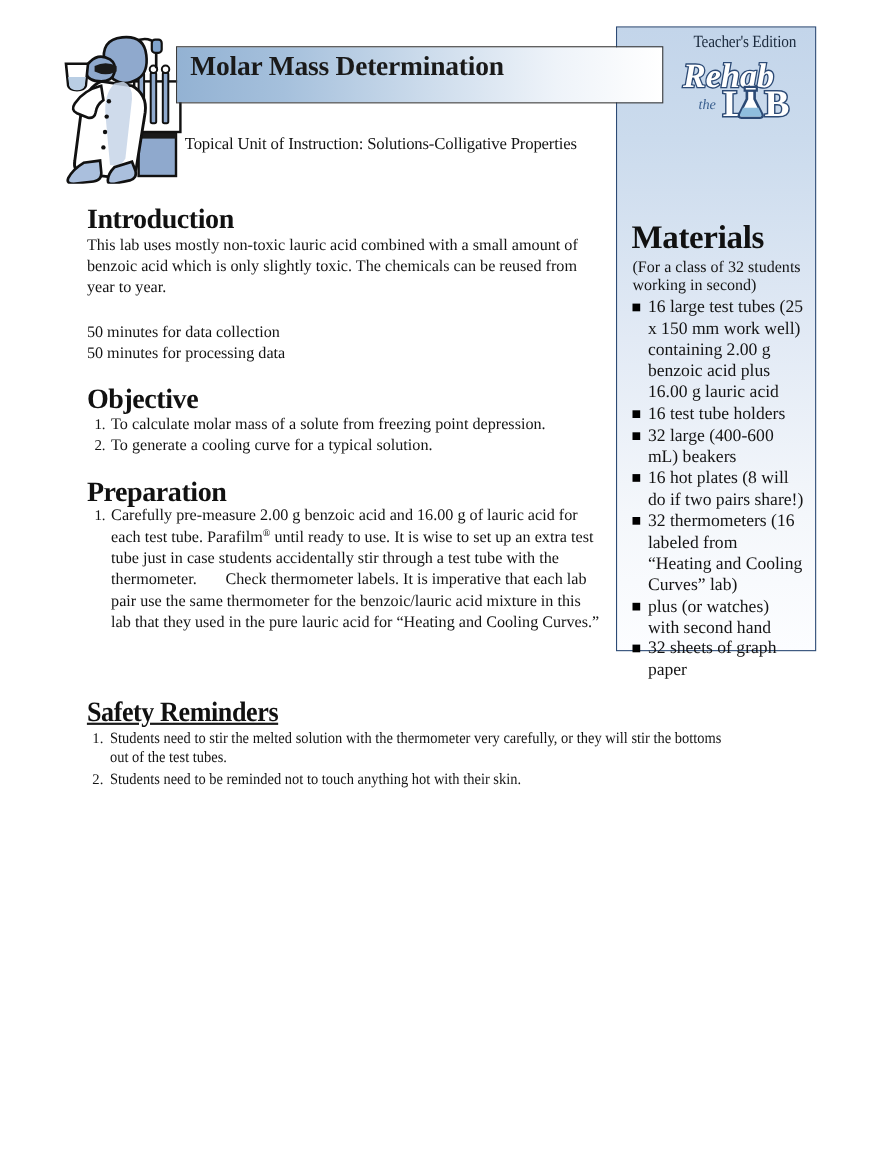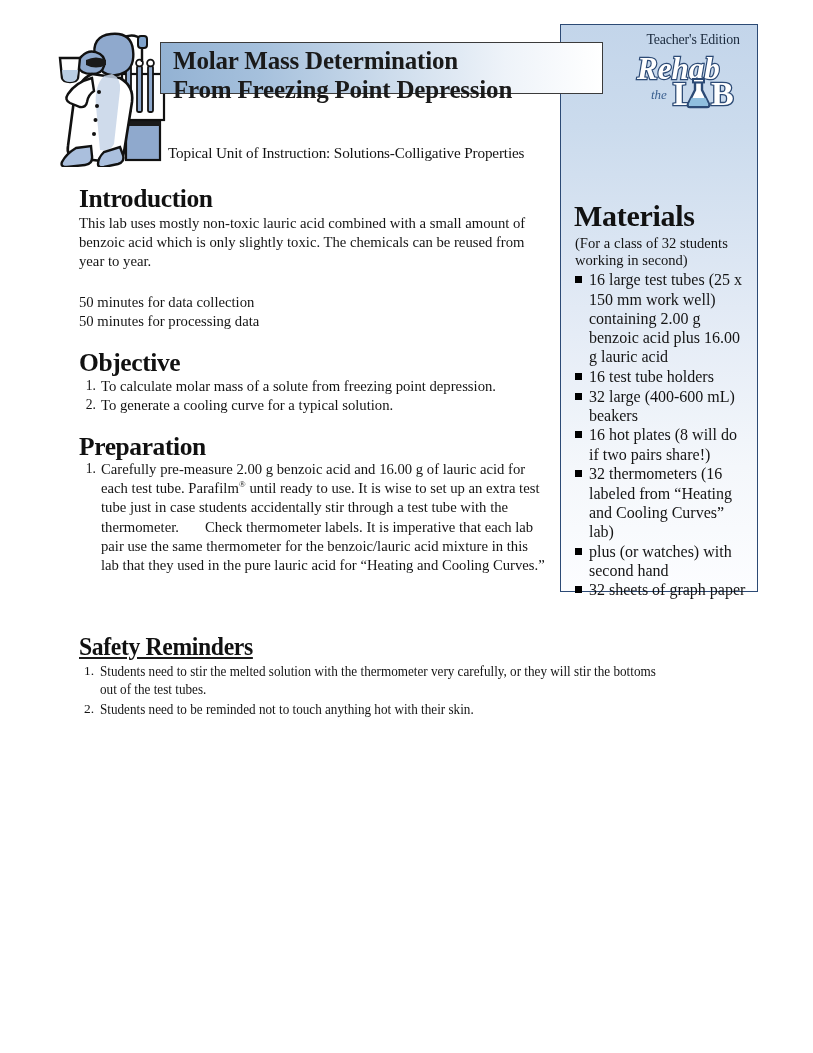--- a/index.html
+++ b/index.html
@@ -14,21 +14,21 @@
     font-family: "Liberation Serif", "DejaVu Serif", serif;
     color: #1a1a1a;
     overflow: hidden;
   }
 
   
   #materials-panel {
     position: absolute;
     left: 560px;
     top: 24px;
-    width: 198px;
+    width: 182px;
     height: 568px;
     box-sizing: border-box;
     border: 1.5px solid #2c4a75;
     background: linear-gradient(to bottom, #c3d5ea 0%, #cbdbed 18%, #e2eaf5 50%, #f4f7fb 78%, #fcfdff 100%);
     z-index: 1;
   }
   #materials-panel .panel-inner {
     padding: 0 10px 0 10px;
   }
   .teachers-edition {
@@ -128,21 +128,20 @@
   .title-line.l1 { padding-top: 3px; }
   #subtitle {
     position: absolute;
     left: 168px;
     top: 122px;
     font-size: 15.2px;
     letter-spacing: -0.15px;
     color: #141414;
     white-space: nowrap;
     z-index: 4;
-    margin-top: 22px;
   }
 
   
   #main-column {
     position: absolute;
     left: 79px;
     top: 186px;
     width: 470px;
     z-index: 2;
   }
@@ -335,21 +334,20 @@
 
     <path d="M8 36 l20 0 l-2 20 q-1 4 -8 4 q-7 0 -8 -4 Z" fill="#ffffff" stroke="#111" stroke-width="2.4"></path>
     <path d="M10 48 l16 0 l-1 8 q-1 4 -7 4 q-6 0 -7 -4 Z" fill="#b9cee4"></path>
 
     <path d="M24 126 q-10 6 -14 14 q-2 5 5 5 l18 -2 q8 -1 7 -9 l-1 -10 Z" fill="#aabfdd" stroke="#111" stroke-width="2.4"></path>
     <path d="M52 130 q-6 6 -6 12 q0 4 6 3 l14 -3 q7 -2 5 -9 l-3 -8 Z" fill="#aabfdd" stroke="#111" stroke-width="2.4"></path>
   </svg>
 
   <div id="title-banner">
     <div class="title-line l1">Molar Mass Determination</div>
-    <div class="title-line l2">From Freezing Point Depression</div>
   </div>
 
   <div id="subtitle">Topical Unit of Instruction: Solutions-Colligative Properties</div>
 </div>
 
 <div id="main-column">
 
   <h1 class="sec-head">Introduction</h1>
   <p class="body-para">This lab uses mostly non-toxic lauric acid combined with a small amount of benzoic acid which is only slightly toxic.  The chemicals can be reused from year to year.</p>
 

